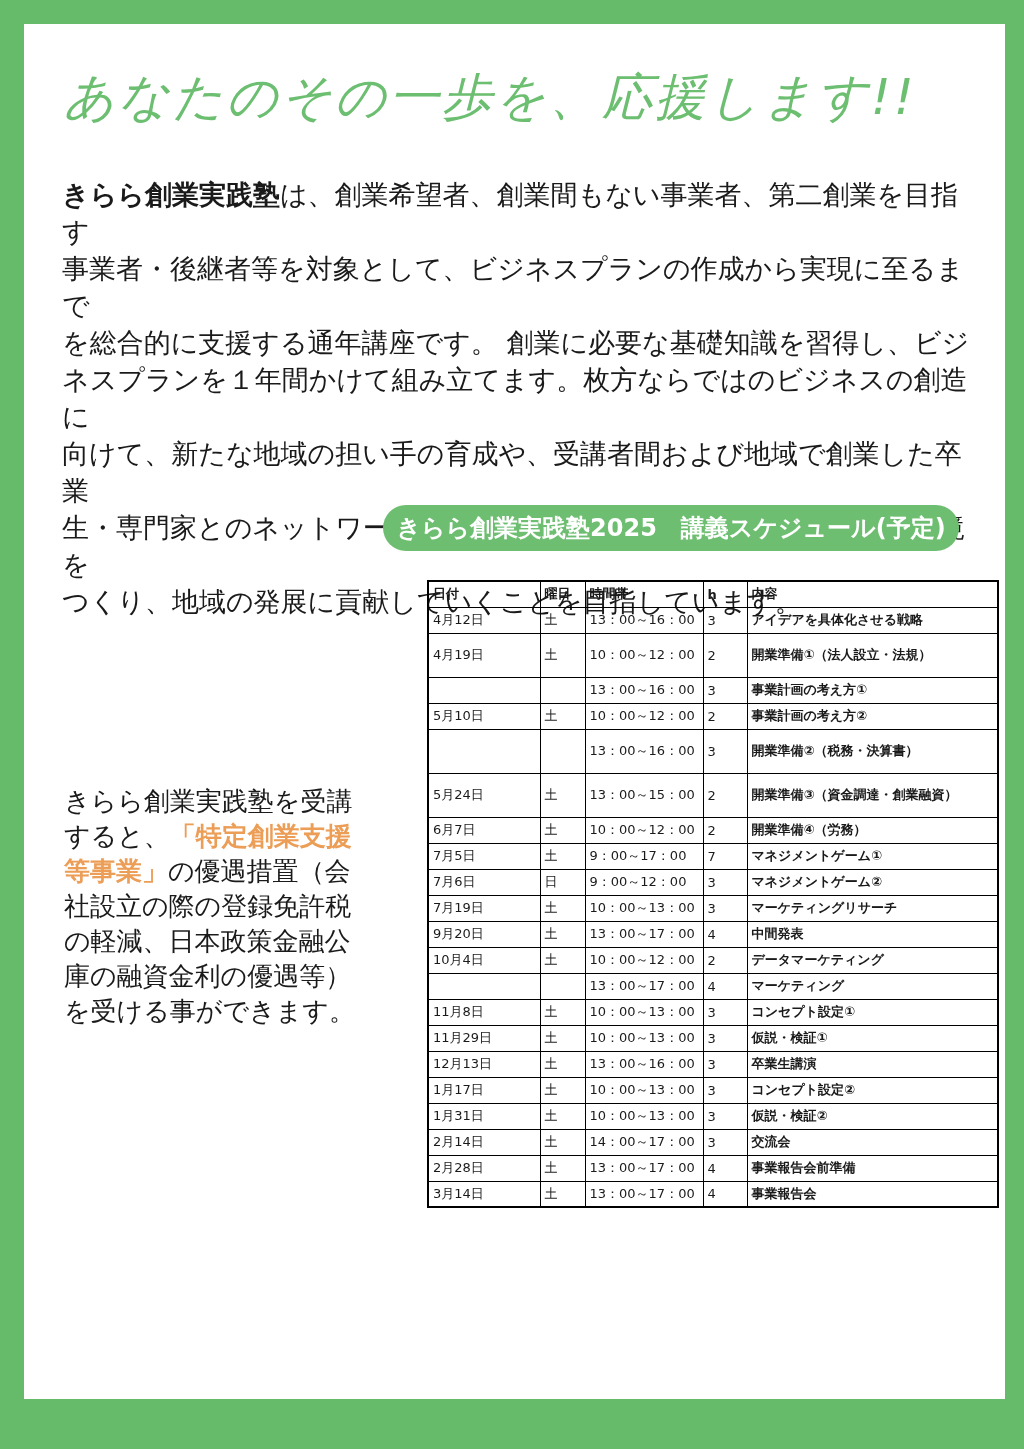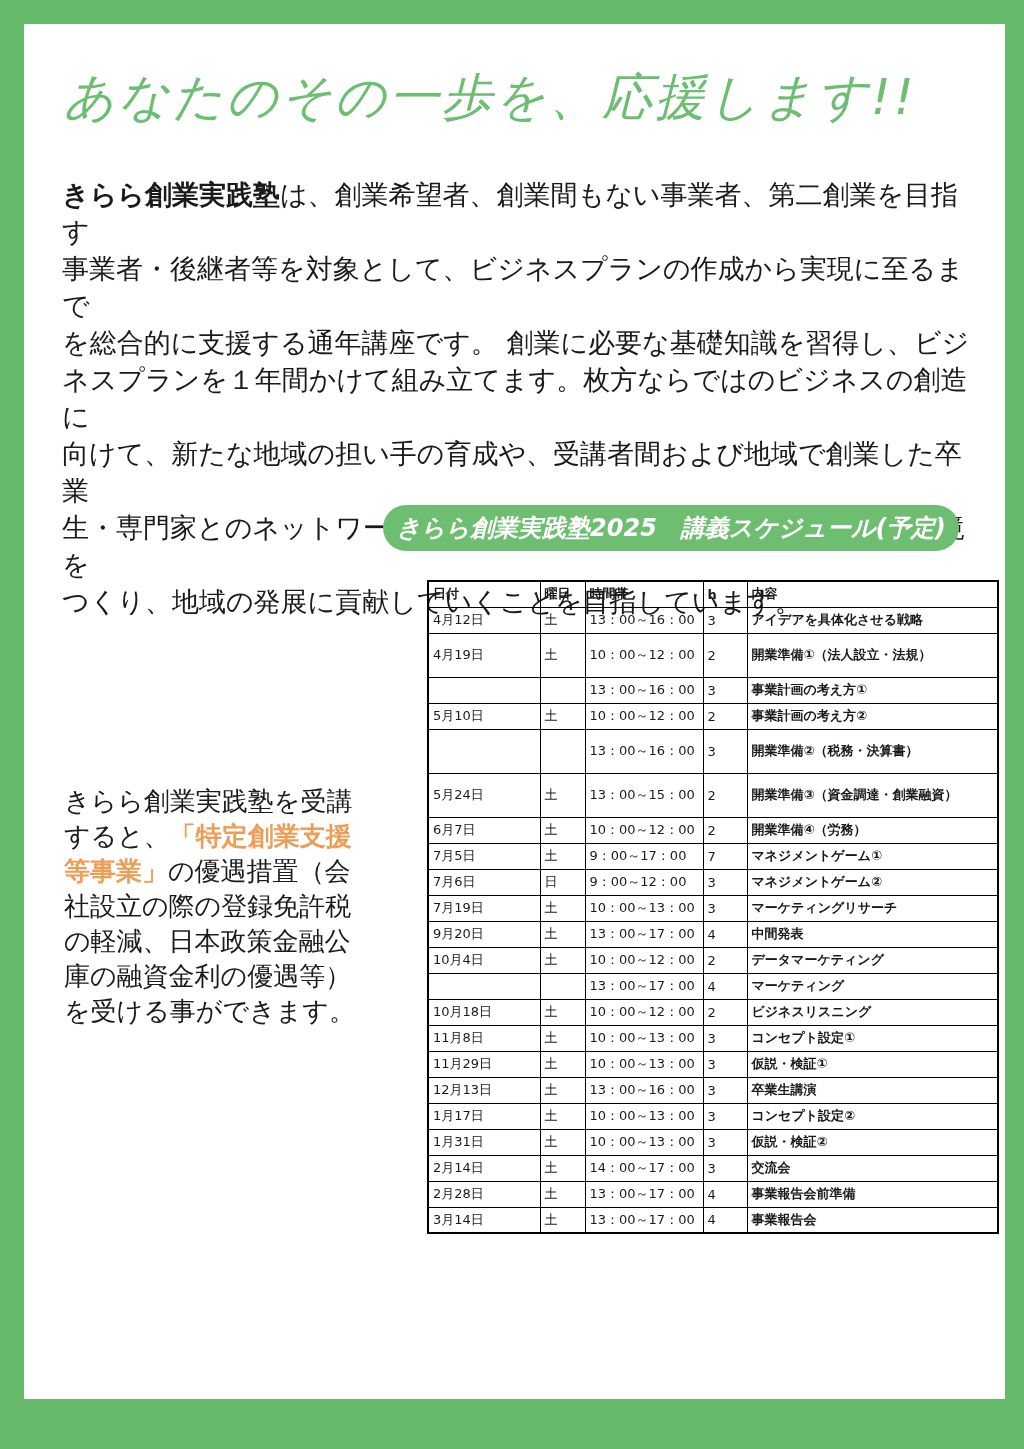--- a/index.html
+++ b/index.html
@@ -47,21 +47,20 @@
     left: 359px; top: 481px; width: 576px; height: 46px;
     background: var(--banner-green);
     border-radius: 23px;
     display: flex;
     align-items: center;
     justify-content: center;
     color: #ffffff;
     font-size: 24px;
     font-weight: bold;
     white-space: pre;
-    font-style: italic;
   }
   .schedule {
     position: absolute;
     left: 358px; top: 556px; margin-left: 45px;
   }
   table.sched {
     border-collapse: collapse;
     table-layout: fixed;
     width: 570px;
     border: 2px solid #000;
@@ -218,27 +217,20 @@
             <td class="c-content">データマーケティング</td>
           </tr>
           <tr>
             <td class="c-date"></td>
             <td class="c-day"></td>
             <td class="c-time">13：00～17：00</td>
             <td class="c-hours">4</td>
             <td class="c-content">マーケティング</td>
           </tr>
           <tr>
-            <td class="c-date">10月18日</td>
-            <td class="c-day">土</td>
-            <td class="c-time">10：00～12：00</td>
-            <td class="c-hours">2</td>
-            <td class="c-content">ビジネスリスニング</td>
-          </tr>
-          <tr>
             <td class="c-date">11月8日</td>
             <td class="c-day">土</td>
             <td class="c-time">10：00～13：00</td>
             <td class="c-hours">3</td>
             <td class="c-content">コンセプト設定①</td>
           </tr>
           <tr>
             <td class="c-date">11月29日</td>
             <td class="c-day">土</td>
             <td class="c-time">10：00～13：00</td>

